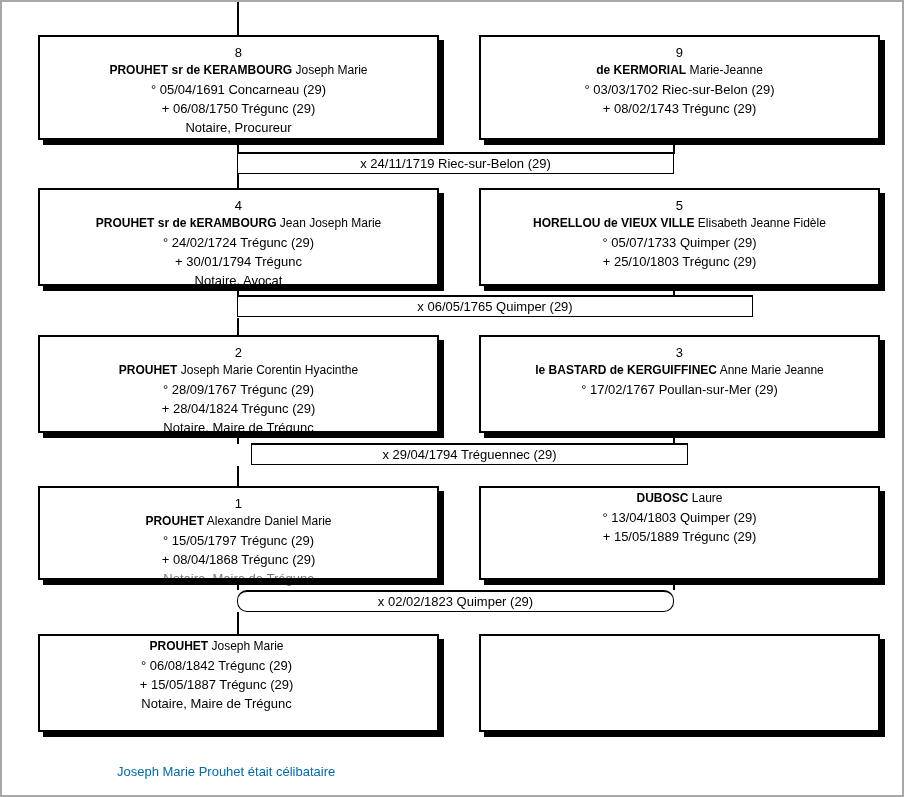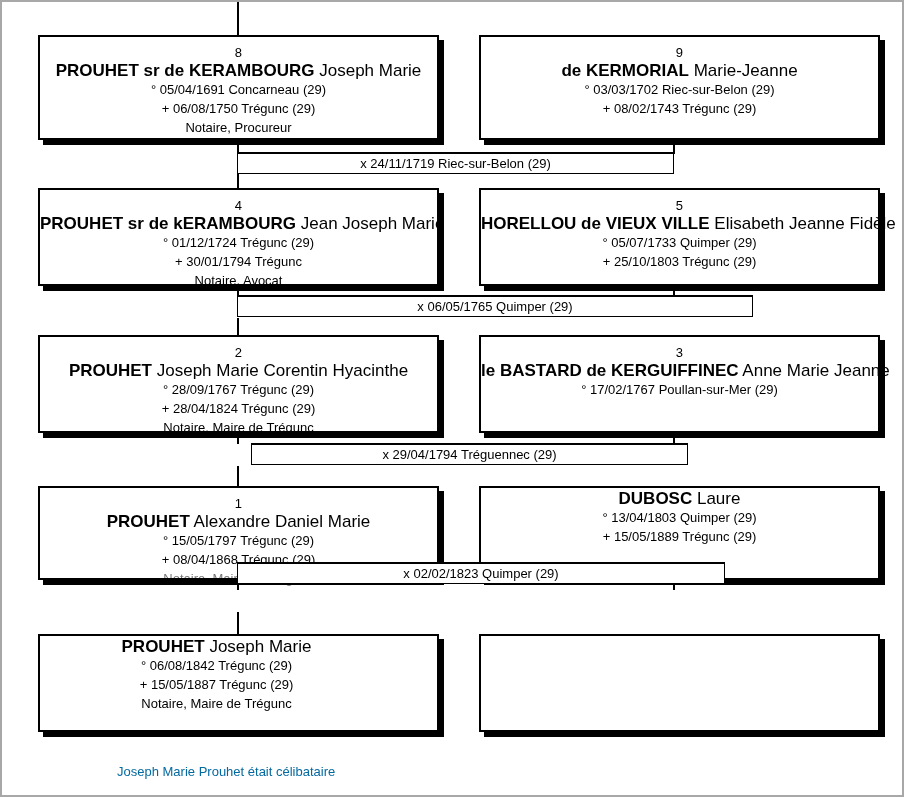--- a/index.html
+++ b/index.html
@@ -36,21 +36,21 @@
     text-align: center;
     color: #000000;
   }
   .pbox .num {
     font-size: 13px;
     line-height: 17px;
     margin-top: 5px;
     letter-spacing: 0.2px;
   }
   .pbox .nameline {
-    font-size: 17px;
+    font-size: 12px;
     line-height: 19px;
     white-space: nowrap;
   }
   .pbox .nameline .surname {
     font-weight: bold;
   }
   .pbox .detail {
     font-size: 13px;
     line-height: 19px;
     white-space: nowrap;
@@ -148,21 +148,21 @@
 
     <div class="mbar" style="left:235px; top:150px; width:437px;">x 24/11/1719 Riec-sur-Belon (29)</div>
 
     <div class="pbox" style="left:36px; top:186px; width:401px; height:98px;">
       <div class="inner">
         <div class="num">4</div>
         <div class="nameline">
           <span class="surname">PROUHET sr de kERAMBOURG</span>
           <span>Jean Joseph Marie</span>
         </div>
-        <div class="detail">° 01/12/1724 Trégunc (29)</div>
+        <div class="detail">° 24/02/1724 Trégunc (29)</div>
         <div class="detail">+ 30/01/1794 Trégunc</div>
         <div class="detail">Notaire, Avocat</div>
       </div>
     </div>
 
     <div class="pbox" style="left:477px; top:186px; width:401px; height:98px;">
       <div class="inner">
         <div class="num">5</div>
         <div class="nameline">
           <span class="surname">HORELLOU de VIEUX VILLE</span>
@@ -218,21 +218,21 @@
       <div class="inner">
         <div class="nameline">
           <span class="surname">DUBOSC</span>
           <span>Laure</span>
         </div>
         <div class="detail">° 13/04/1803 Quimper (29)</div>
         <div class="detail">+ 15/05/1889 Trégunc (29)</div>
       </div>
     </div>
 
-    <div class="mbar" style="left:235px; top:560px; width:488px;">x 02/02/1823 Quimper (29)</div>
+    <div class="mbar" style="left:235px; top:588px; width:437px;border-radius:10px;">x 02/02/1823 Quimper (29)</div>
 
     <div class="pbox shift-left vcenter" style="left:36px; top:632px; width:401px; height:98px;">
       <div class="inner">
         <div class="nameline">
           <span class="surname">PROUHET</span>
           <span>Joseph Marie</span>
         </div>
         <div class="detail">° 06/08/1842 Trégunc (29)</div>
         <div class="detail">+ 15/05/1887 Trégunc (29)</div>
         <div class="detail">Notaire, Maire de Trégunc</div>

